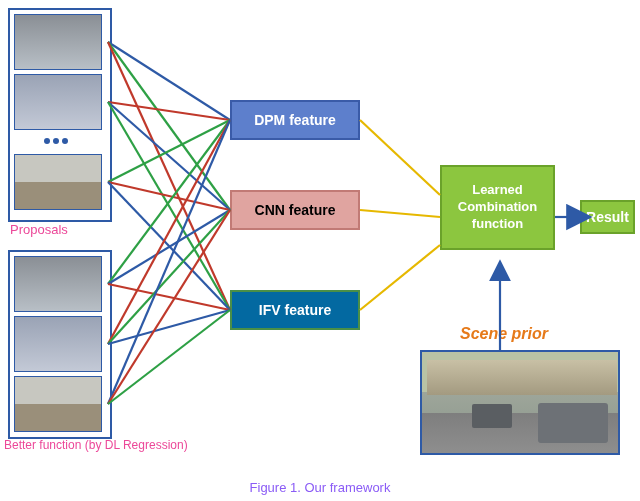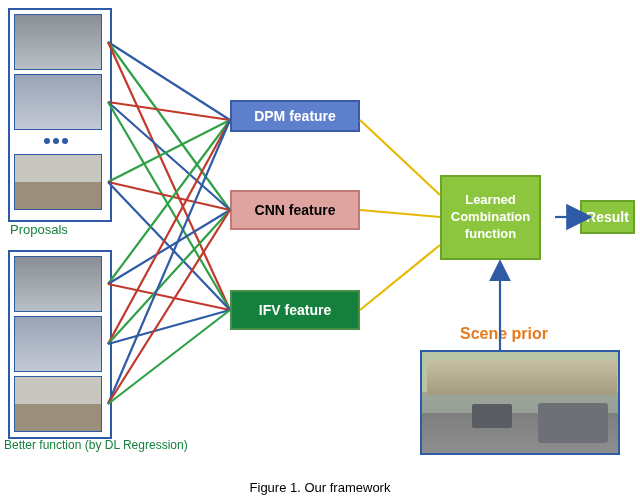--- a/index.html
+++ b/index.html
@@ -62,62 +62,63 @@
   }
   .street {
     position: absolute;
     border: 2px solid #2e5aa6;
     background: linear-gradient(to bottom, #b9c3a5 0%, #b9c3a5 40%, #9ea69a 40%, #97a095 60%, #7e7e7e 60%, #8e8e8e 100%);
     box-sizing: border-box;
   }
   .label {
     position: absolute;
     font-size: 13px;
-    color: #15803d;
+    color: #ec4899;
     text-align: right;
   }
   .caption {
     position: absolute;
     font-size: 13px;
-    color: #000000;
+    color: #8b5cf6;
     width: 100%;
     text-align: center;
   }
   .dpm-box {
     background: #5d7fcc;
     border-color: #3a5ba8;
     color: #fff;
   }
   .cnn-box {
     background: #e0a4a0;
     border-color: #c17a75;
     color: #000000;
   }
   .ifv-box {
-    background: #15803d;
+    background: #0369a1;
     border-color: #4a8f48;
     color: #fff;
   }
   .learned-box {
     background: #8cc63f;
     border-color: #6aa22a;
     color: #fff;
     font-size: 13px;
     line-height: 1.3;
   }
   .result-box {
     background: #8cc63f;
     border-color: #6aa22a;
     color: #fff;
   }
   .scene-label {
     position: absolute;
     font-size: 16px;
     font-weight: bold;
     color: #e67a1a;
+    font-style: italic;
   }
   svg.lines {
     position: absolute;
     top: 0;
     left: 0;
     width: 640px;
     height: 501px;
     pointer-events: none;
   }
   svg.lines line {
@@ -139,25 +140,25 @@
     </div>
   <div class="thumb houses" style="left:14px; top:154px; width:88px; height:56px;"></div>
   <div class="label" style="left:10px; top:222px;">Proposals</div>
 
   <div class="proposals-frame" style="left:8px; top:250px; width:100px; height:185px;"></div>
   <div class="thumb car1" style="left:14px; top:256px; width:88px; height:56px;"></div>
   <div class="thumb car2" style="left:14px; top:316px; width:88px; height:56px;"></div>
   <div class="thumb houses" style="left:14px; top:376px; width:88px; height:56px;"></div>
   <div class="label" style="left:4px; top:438px; font-size:12px;">Better function (by DL Regression)</div>
 
-  <div class="box dpm-box" style="left:230px; top:100px; width:130px; height:32px;">DPM feature</div>
+  <div class="box dpm-box" style="left:230px; top:100px; width:130px; height:40px;">DPM feature</div>
   <div class="box cnn-box" style="left:230px; top:190px; width:130px; height:40px;">CNN feature</div>
   <div class="box ifv-box" style="left:230px; top:290px; width:130px; height:40px;">IFV feature</div>
 
-  <div class="box learned-box" style="left:440px; top:175px; width:101px; height:85px;">Learned Combination function</div>
+  <div class="box learned-box" style="left:440px; top:165px; width:115px; height:85px;">Learned Combination function</div>
 
   <div class="box result-box" style="left:580px; top:200px; width:55px; height:34px;">Result</div>
 
   <div class="scene-label" style="left:460px; top:325px;">Scene prior</div>
   <div class="street" style="left:420px; top:350px; width:200px; height:105px;">
 
     <div style="position:absolute; left:5px; top:8px; width:190px; height:35px; background:linear-gradient(#c8c0a5,#a39a80);"></div>
     <div style="position:absolute; right:10px; bottom:10px; width:70px; height:40px; background:#6d7176; border-radius:3px;"></div>
     <div style="position:absolute; left:50px; bottom:25px; width:40px; height:24px; background:#5a5e62; border-radius:2px;"></div>
   </div>

